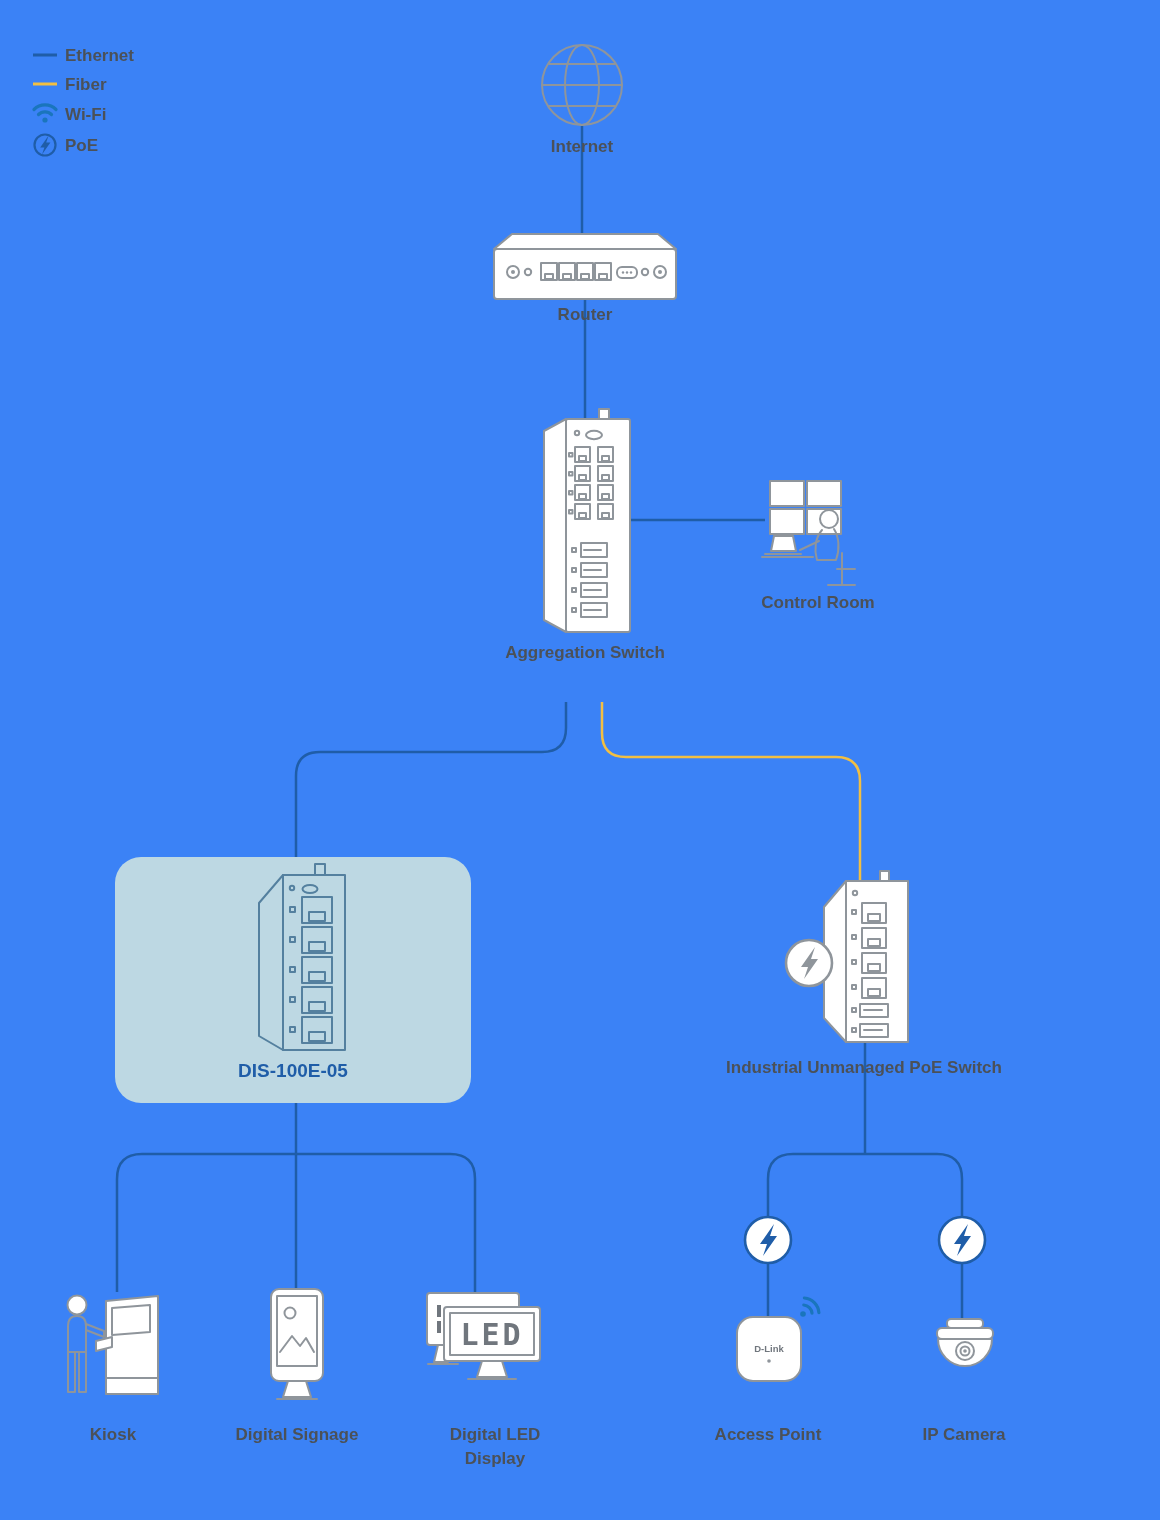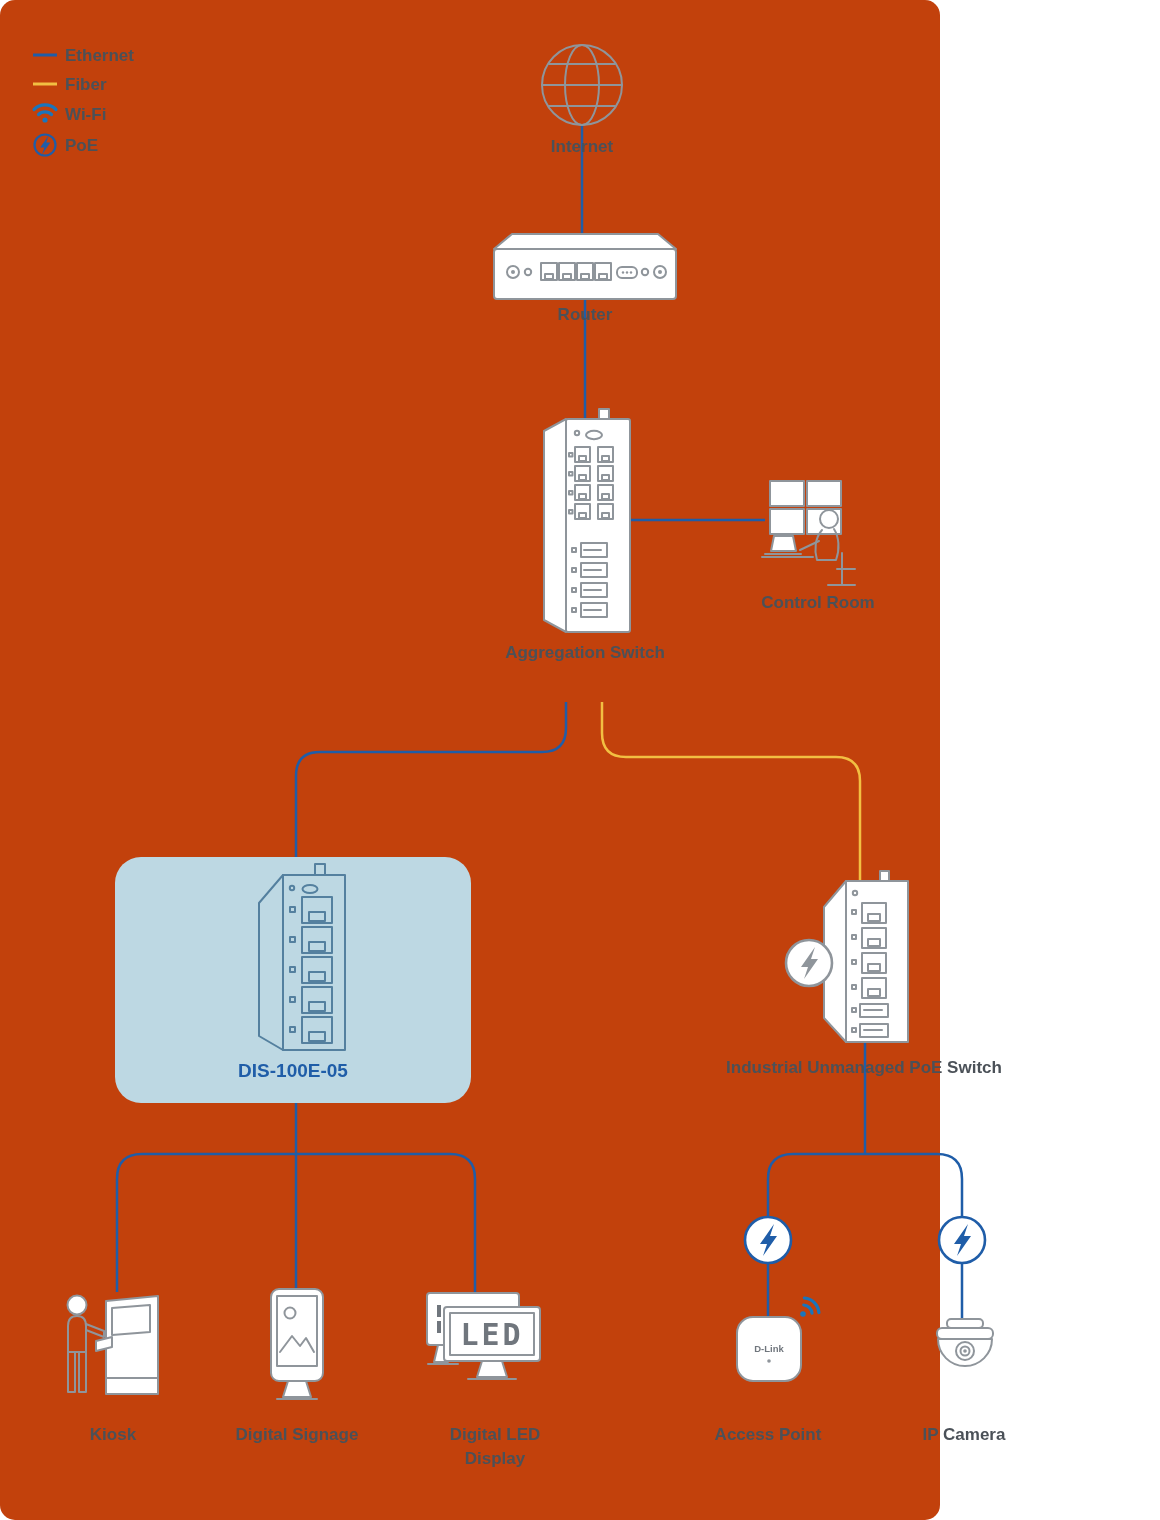--- a/index.html
+++ b/index.html
@@ -1,21 +1,21 @@
 <!DOCTYPE html>
 <html style="--ethernet: #1f5da8; --fiber: #f2bf42; --wifi: #1a75bc; --outline: #8f959b; --text: #4b5158; --highlight: #bdd8e3; --dis-device: #54809f; --dis-label: #1f5da8; --screen-text: #70767d;"><head>
 <meta charset="utf-8">
 <style>
   :root{
     --ethernet:#1f5da8; --fiber:#f2bf42; --wifi:#1a75bc; --outline:#8f959b;
     --text:#4b5158; --highlight:#bdd8e3; --dis-device:#54809f; --dis-label:#1f5da8;
     --screen-text:#70767d;
   }
   html,body{margin:0;padding:0;background:#ffffff;}
-  .stage{width:940px;height:1520px;position:relative;background:#c2410c;border-radius:15px;}
+  .stage{width:1160px;height:1520px;position:relative;background:#3b82f6;}
   svg text{font-family:"Liberation Sans",sans-serif;}
   .lbl{font-size:17px;font-weight:bold;fill:var(--text);text-anchor:middle;}
   .tl{text-anchor:start;}
   .o{fill:none;stroke:var(--outline);stroke-width:2;stroke-linecap:round;stroke-linejoin:round;}
   .ow{fill:#fff;stroke:var(--outline);stroke-width:2;stroke-linejoin:round;}
   .d{fill:none;stroke:var(--dis-device);stroke-width:2;stroke-linecap:round;stroke-linejoin:round;}
   .eth{fill:none;stroke:var(--ethernet);stroke-width:2.5;}
   .fib{fill:none;stroke:var(--fiber);stroke-width:2.5;}
   .lw3{stroke-width:3;}
   .wifi{fill:none;stroke:var(--wifi);stroke-width:3.2;stroke-linecap:round;}

